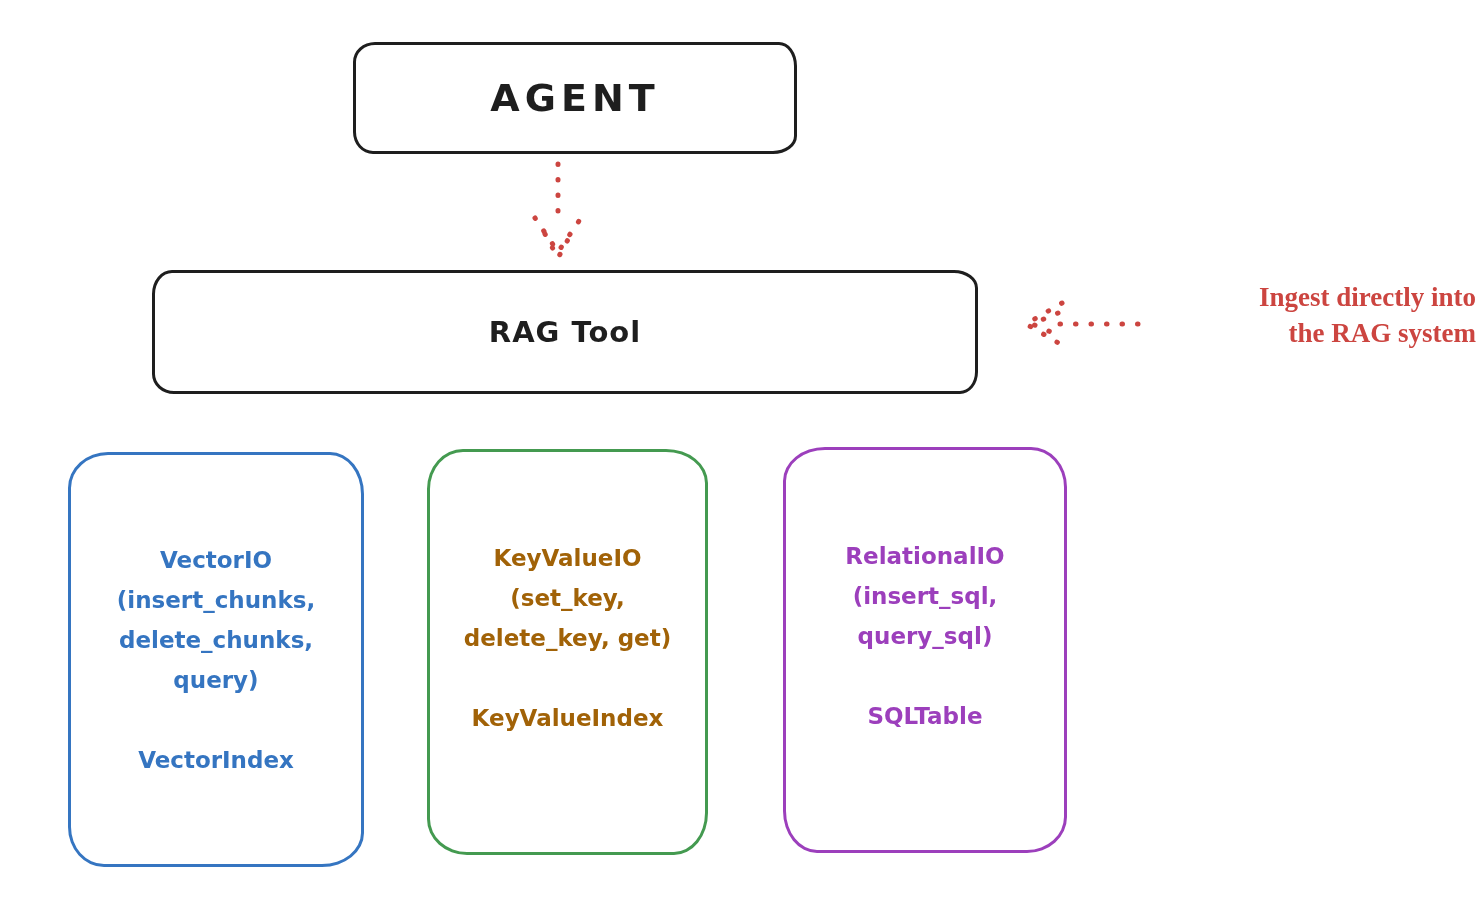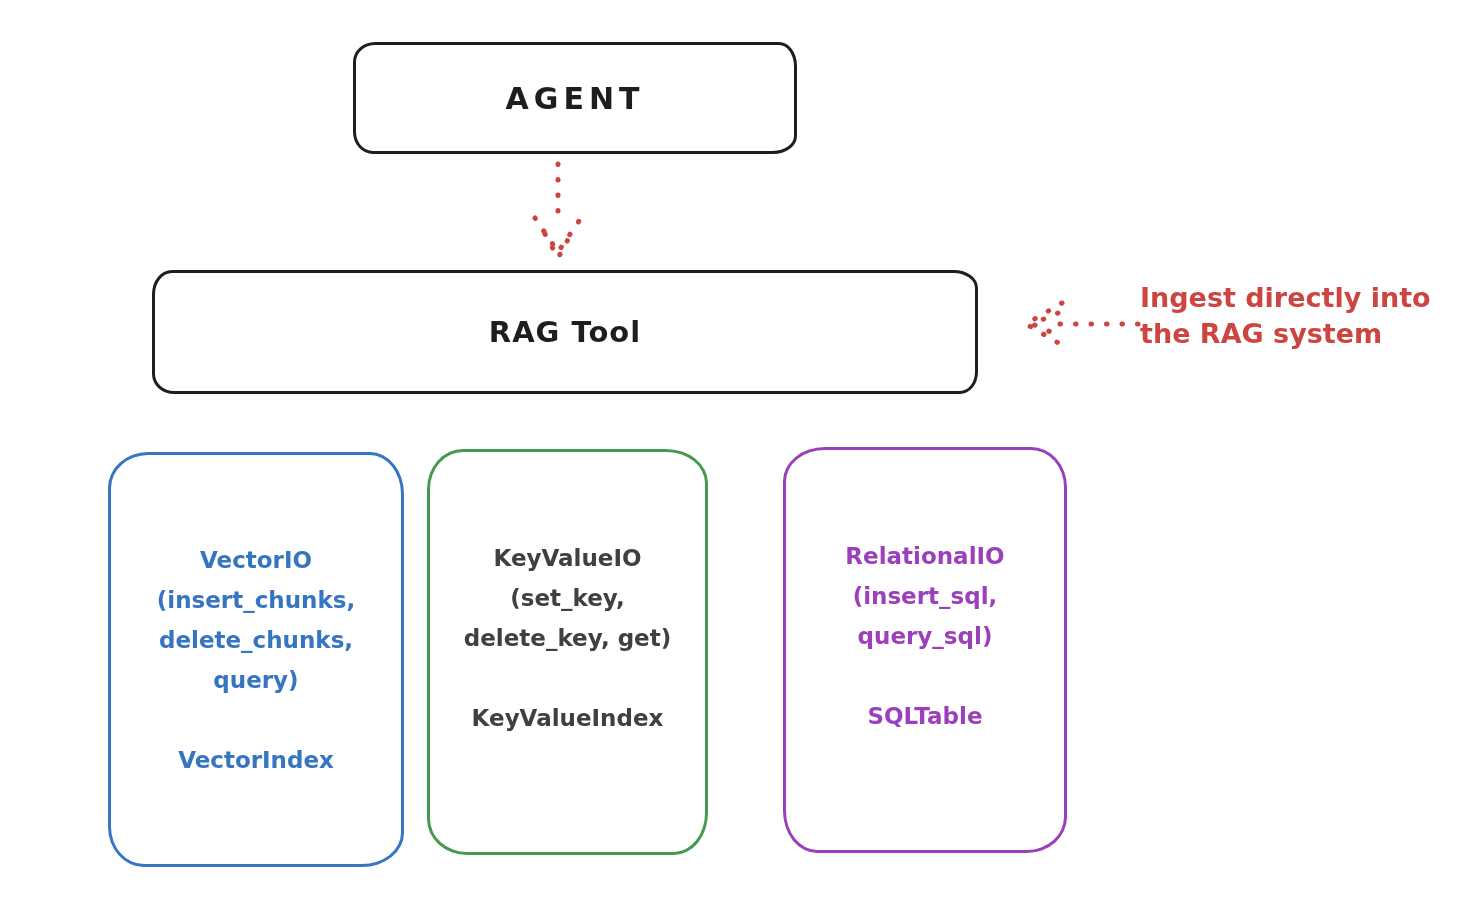--- a/index.html
+++ b/index.html
@@ -29,21 +29,21 @@
   .box-black {
     border: 3.5px solid #1e1e1e;
     color: #1e1e1e;
   }
   .agent-box {
     left: 353px; top: 42px;
     width: 444px; height: 112px;
     border-radius: 22px 18px 24px 20px / 20px 24px 18px 22px;
   }
   .agent-label {
-    font-size: 30px;
+    font-size: 38px;
     font-weight: 700;
     letter-spacing: 5px;
   }
   .rag-box {
     left: 152px; top: 270px;
     width: 826px; height: 124px;
     border-radius: 20px 24px 18px 22px / 24px 18px 22px 20px;
     justify-content: center;
   }
   .rag-label {
@@ -67,45 +67,45 @@
   }
   
   .annotation {
     position: absolute;
     left: 1140px; top: 280px;
     width: 336px;
     color: #cc4540;
     font-size: 27px;
     font-weight: 700;
     line-height: 1.32;
-    text-align: left;
+    text-align: right;
     white-space: pre-line;
+    font-family: Liberation Serif, serif;
   }
   
   .io-box {
     border-width: 3.5px;
     border-style: solid;
     font-size: 23px;
     font-weight: 600;
     line-height: 40px;
     text-align: center;
     white-space: pre-line;
   }
   .io-text { white-space: pre-line; }
   .io-blue {
     left: 68px; top: 452px;
     width: 296px; height: 415px;
     border-color: #3575c1; color: #3575c1;
     border-radius: 40px 34px 42px 36px / 36px 42px 34px 40px;
-    margin-left: 40px;
   }
   .io-green {
     left: 427px; top: 449px;
     width: 281px; height: 406px;
-    border-color: #449a50; color: #404040;
+    border-color: #449a50; color: #a16207;
     border-radius: 36px 42px 34px 40px / 40px 34px 42px 36px;
   }
   .io-purple {
     left: 783px; top: 447px;
     width: 284px; height: 406px;
     border-color: #9c3fbc; color: #9c3fbc;
     border-radius: 42px 36px 40px 34px / 34px 40px 36px 42px;
     text-align: center;
   }
   .io-green .io-text, .io-purple .io-text { margin-top: -28px; }

